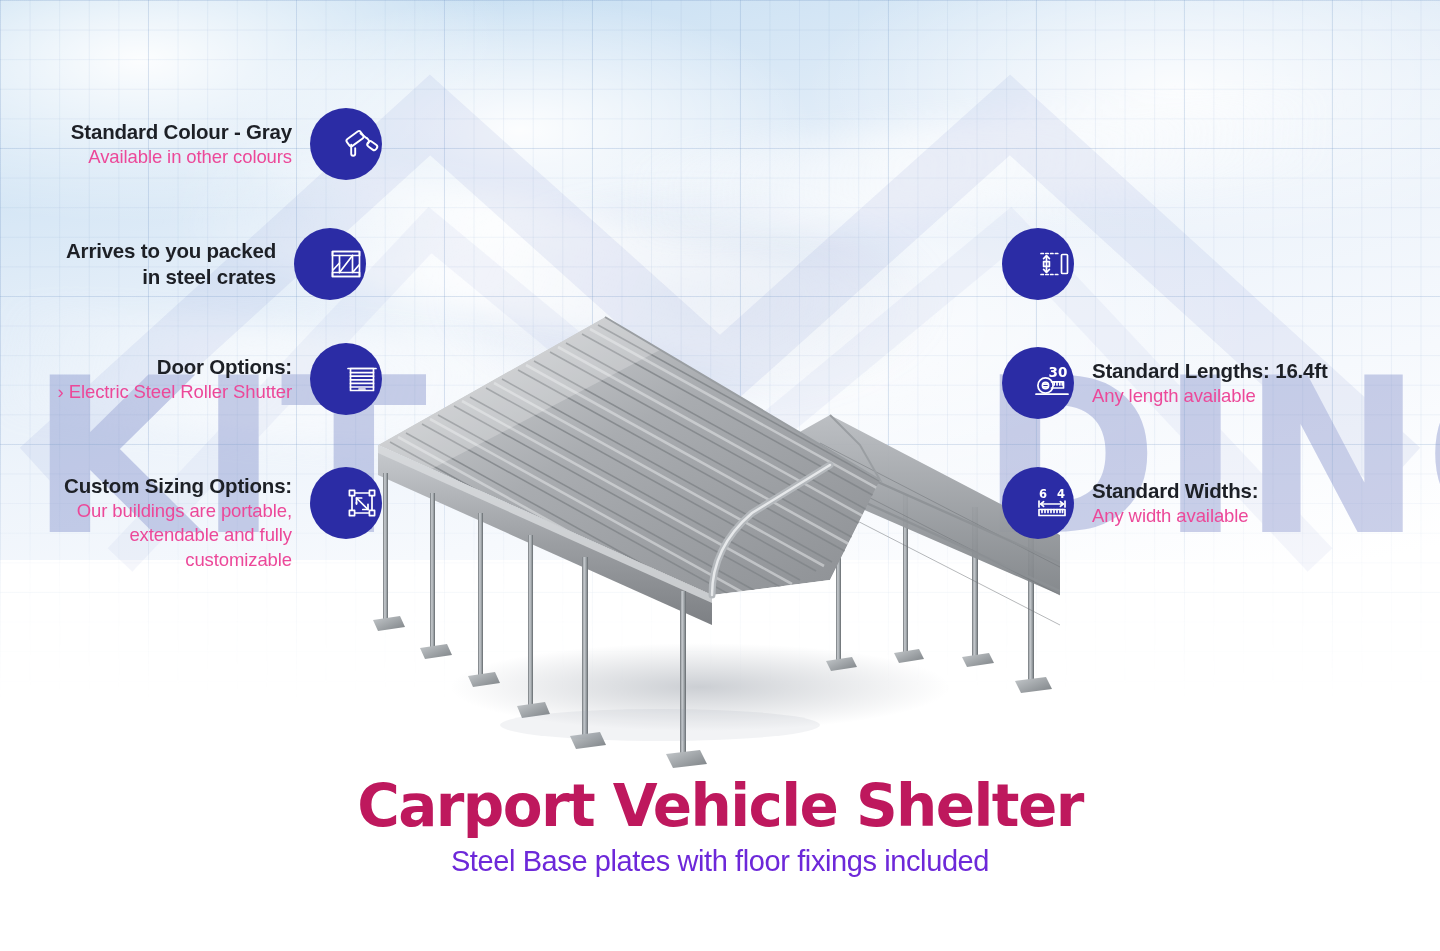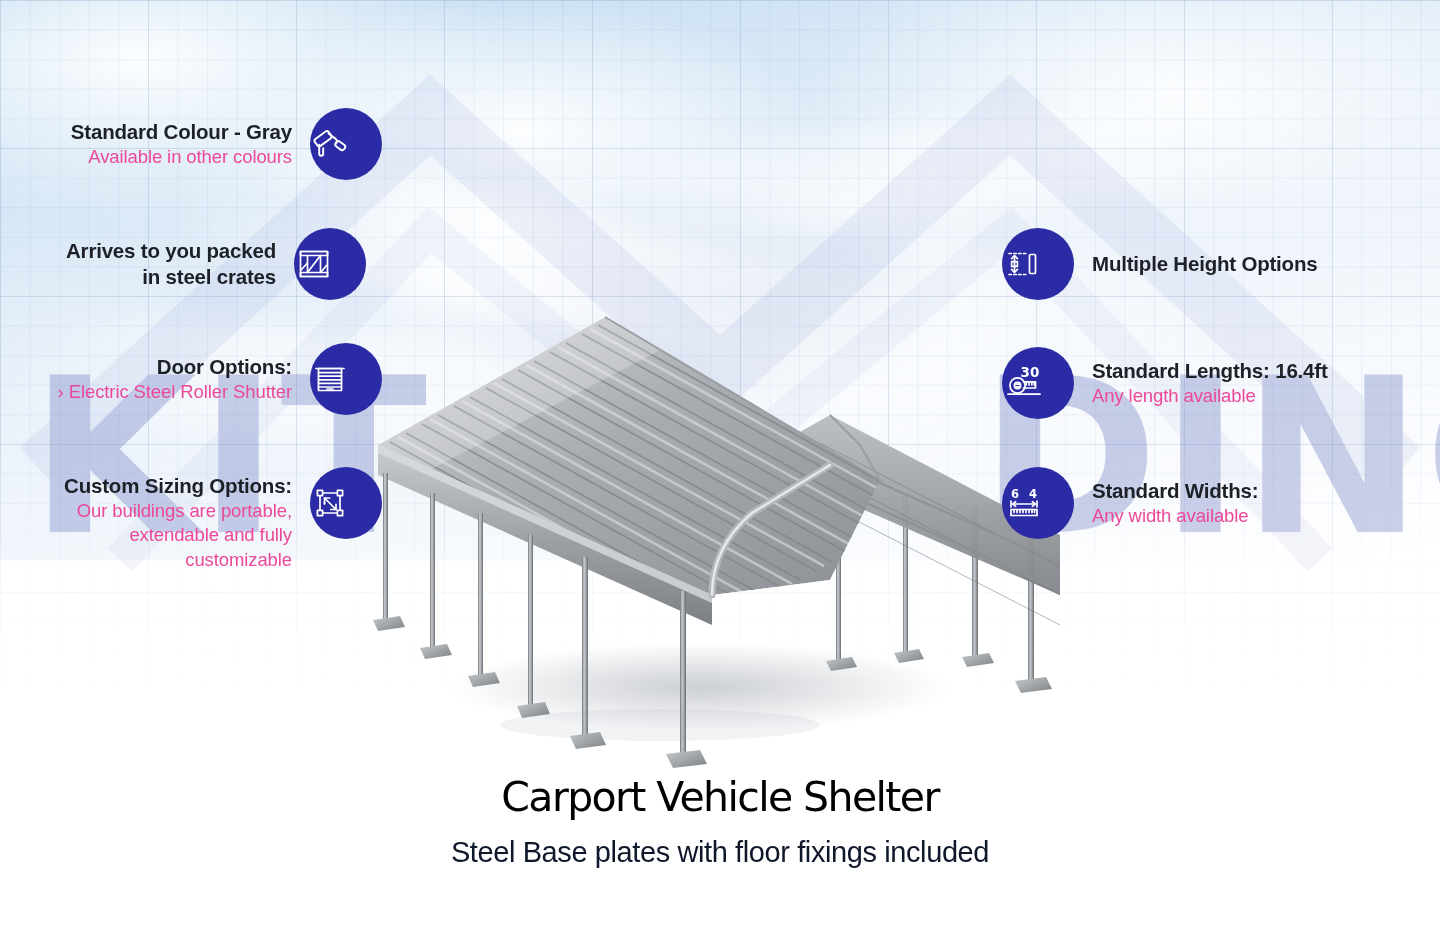--- a/index.html
+++ b/index.html
@@ -58,21 +58,21 @@
   .wm-text {
     position:absolute; font-weight:700; color:#5566b8; letter-spacing:2px;
     font-family:"DejaVu Sans", sans-serif; line-height:1;
   }
 
   
   .feature { position:absolute; display:flex; align-items:center; }
   .badge {
     width:72px; height:72px; border-radius:50%;
     background:var(--badge);
-    display:flex; align-items:center; justify-content:flex-start;
+    display:flex; align-items:center; justify-content:flex-end;
     flex:0 0 72px;
   }
   .badge svg { display:block; }
 
   .txt-left  { text-align:right; padding-right:18px; }
   .txt-right { text-align:left;  padding-left:18px; }
 
   .f-title {
     font-size:20.5px; font-weight:700; color:#1d2026;
     line-height:1.26; letter-spacing:-.2px; white-space:nowrap;
@@ -83,27 +83,27 @@
   }
   .f-title .light { font-weight:400; }
   .wrap { white-space:normal; }
 
   
   #product { position:absolute; left:360px; top:295px; width:700px; height:480px; }
 
   
   .caption { position:absolute; left:0; width:1440px; text-align:center; }
   .cap-main {
-    font-size:41px; font-weight:400; color:#000000;
+    font-size:58px; font-weight:700; color:#be185d;
     letter-spacing:-1.6px; line-height:1.06;
     font-family:"DejaVu Sans", sans-serif;
   }
   .cap-sub {
-    font-size:29px; font-weight:400; color:#0f172a;
-    letter-spacing:-.4px; line-height:1.2; margin-top:16px;
+    font-size:29px; font-weight:400; color:#6d28d9;
+    letter-spacing:-.4px; line-height:1.2; margin-top:7px;
   }
 </style>
 </head>
 <body>
 
 <div id="stage">
 
   <div class="bg-sky"></div>
   <div class="bg-lower"></div>
   <div class="haze-blue"></div>
@@ -322,23 +322,20 @@
       <svg width="40" height="40" viewBox="0 0 40 40" fill="none" stroke="#fff" stroke-width="1.7" stroke-linecap="round" stroke-linejoin="round">
         <path d="M7 9.5 L24 9.5" stroke-dasharray="2.4 2.4"></path>
         <path d="M7 30.5 L24 30.5" stroke-dasharray="2.4 2.4"></path>
         <path d="M12.5 12 L12.5 28"></path>
         <path d="M9.6 14.6 L12.5 11.6 L15.4 14.6"></path>
         <path d="M9.6 25.4 L12.5 28.4 L15.4 25.4"></path>
         <rect x="9.6" y="17.6" width="5.8" height="4.8"></rect>
         <rect x="27.5" y="10.5" width="6" height="19" rx="1"></rect>
       </svg>
     </div>
-    <div class="txt-right" style="flex:1;">
-      <div class="f-title">Multiple Height Options</div>
-    </div>
   </div>
 
   <div class="feature" style="left:1002px; top:347px; width:420px;">
     <div class="badge" style="--badge:#2B2CA5;">
       <svg width="44" height="44" viewBox="0 0 44 44" fill="none" stroke="#fff" stroke-width="1.7" stroke-linecap="round" stroke-linejoin="round">
         <text x="28" y="15.5" font-family="DejaVu Sans, sans-serif" font-size="13.5" font-weight="700" fill="#fff" stroke="none" text-anchor="middle">30</text>
         <circle cx="15.5" cy="24.5" r="7.6"></circle>
         <circle cx="15.5" cy="24.5" r="3.1"></circle>
         <path d="M12.9 23.1 L18.1 23.1 M12.9 25.9 L18.1 25.9"></path>
         <path d="M21.5 20.8 L33.5 20.8 L33.5 27 L21.5 27"></path>

